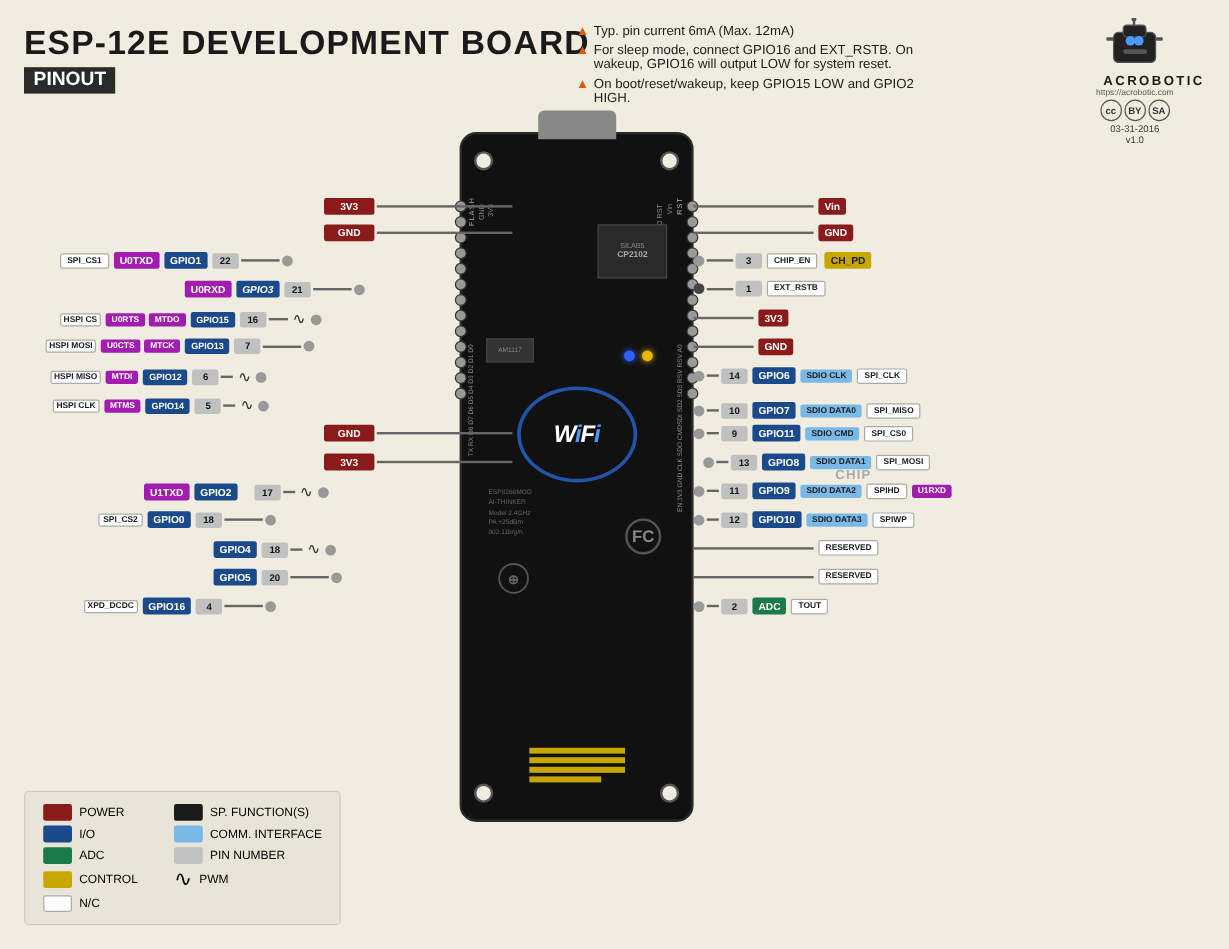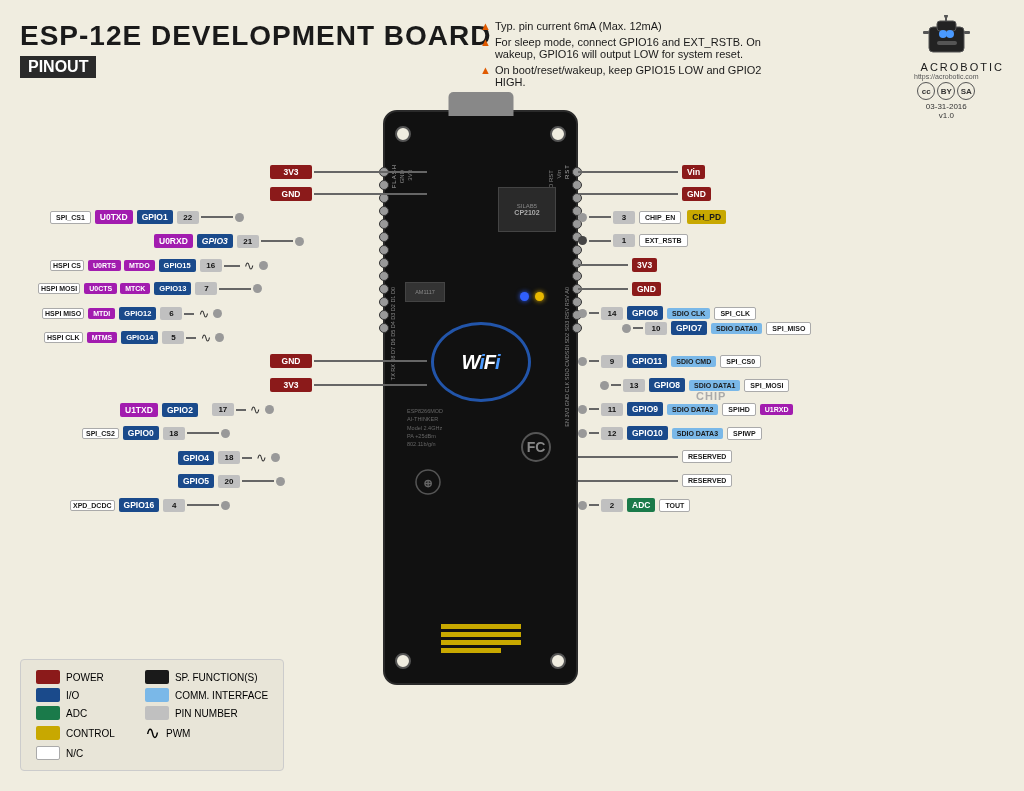--- a/index.html
+++ b/index.html
@@ -259,21 +259,21 @@
       <rect x="10" y="12" width="35" height="25" rx="4" fill="#222" stroke="#555" stroke-width="1"></rect>
       <rect x="18" y="6" width="19" height="10" rx="3" fill="#222" stroke="#555" stroke-width="1"></rect>
       <circle cx="24" cy="19" r="4" fill="#4a9aff"></circle>
       <circle cx="31" cy="19" r="4" fill="#4a9aff"></circle>
       <rect x="18" y="26" width="20" height="4" rx="2" fill="#555"></rect>
       <rect x="4" y="16" width="6" height="3" rx="1" fill="#555"></rect>
       <rect x="45" y="16" width="6" height="3" rx="1" fill="#555"></rect>
       <line x1="27" y1="6" x2="27" y2="2" stroke="#555" stroke-width="2"></line>
       <circle cx="27" cy="1" r="2" fill="#555"></circle>
     </svg>
-    <div style="font-size:11px;font-weight:normal;letter-spacing:2px;color:#1a1a1a;margin-left:32px;">ACROBOTIC</div>
+    <div style="font-size:11px;font-weight:bold;letter-spacing:2px;color:#1a1a1a;margin-left:32px;">ACROBOTIC</div>
     <div style="font-size:7px;color:#555;">https://acrobotic.com</div>
     <div class="cc-badges">
       <div class="cc-badge">cc</div>
       <div class="cc-badge">BY</div>
       <div class="cc-badge">SA</div>
     </div>
     <div style="font-size:8px;color:#333;">03-31-2016</div>
     <div style="font-size:8px;color:#333;">v1.0</div>
   </div>
 
@@ -539,39 +539,39 @@
 
     <div class="r" style="position:absolute;top:201px;left:578px;">
       <div class="dot"></div>
       <div class="line-h" style="width:10px;"></div>
       <span class="num">14</span>
       <span class="lbl color-io" style="margin-left:2px;">GPIO6</span>
       <span class="lbl color-comm" style="margin-left:2px;font-size:7px;">SDIO CLK</span>
       <span class="lbl color-nc" style="margin-left:2px;font-size:7px;border:1px solid #aaa;color:#333;">SPI_CLK</span>
     </div>
 
-    <div class="r" style="position:absolute;top:216px;left:578px;padding-left:44px;">
+    <div class="r" style="position:absolute;top:230px;left:578px;">
       <div class="dot"></div>
       <div class="line-h" style="width:10px;"></div>
       <span class="num">10</span>
       <span class="lbl color-io" style="margin-left:2px;">GPIO7</span>
       <span class="lbl color-comm" style="margin-left:2px;font-size:7px;">SDIO DATA0</span>
       <span class="lbl color-nc" style="margin-left:2px;font-size:7px;border:1px solid #aaa;color:#333;">SPI_MISO</span>
     </div>
 
     <div class="r" style="position:absolute;top:249px;left:578px;">
       <div class="dot"></div>
       <div class="line-h" style="width:10px;"></div>
       <span class="num">9</span>
       <span class="lbl color-io" style="margin-left:2px;">GPIO11</span>
       <span class="lbl color-comm" style="margin-left:2px;font-size:7px;">SDIO CMD</span>
       <span class="lbl color-nc" style="margin-left:2px;font-size:7px;border:1px solid #aaa;color:#333;">SPI_CS0</span>
     </div>
 
-    <div class="r" style="position:absolute;top:273px;left:600px;">
+    <div class="r" style="position:absolute;top:273px;left:586px;">
       <div class="dot"></div>
       <div class="line-h" style="width:10px;"></div>
       <span class="num">13</span>
       <span class="lbl color-io" style="margin-left:2px;">GPIO8</span>
       <span class="lbl color-comm" style="margin-left:2px;font-size:7px;">SDIO DATA1</span>
       <span class="lbl color-nc" style="margin-left:2px;font-size:7px;border:1px solid #aaa;color:#333;">SPI_MOSI</span>
     </div>
 
     <div class="r" style="position:absolute;top:297px;left:578px;">
       <div class="dot"></div>

